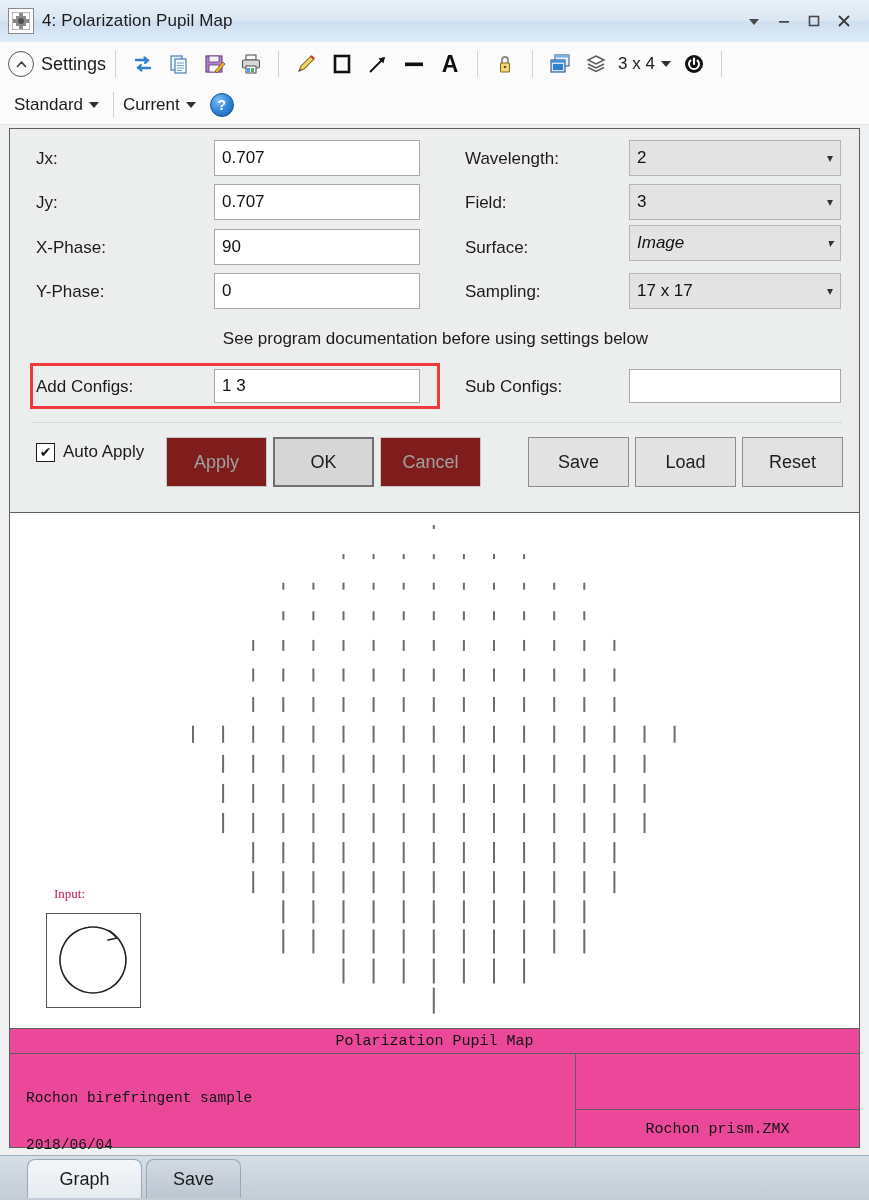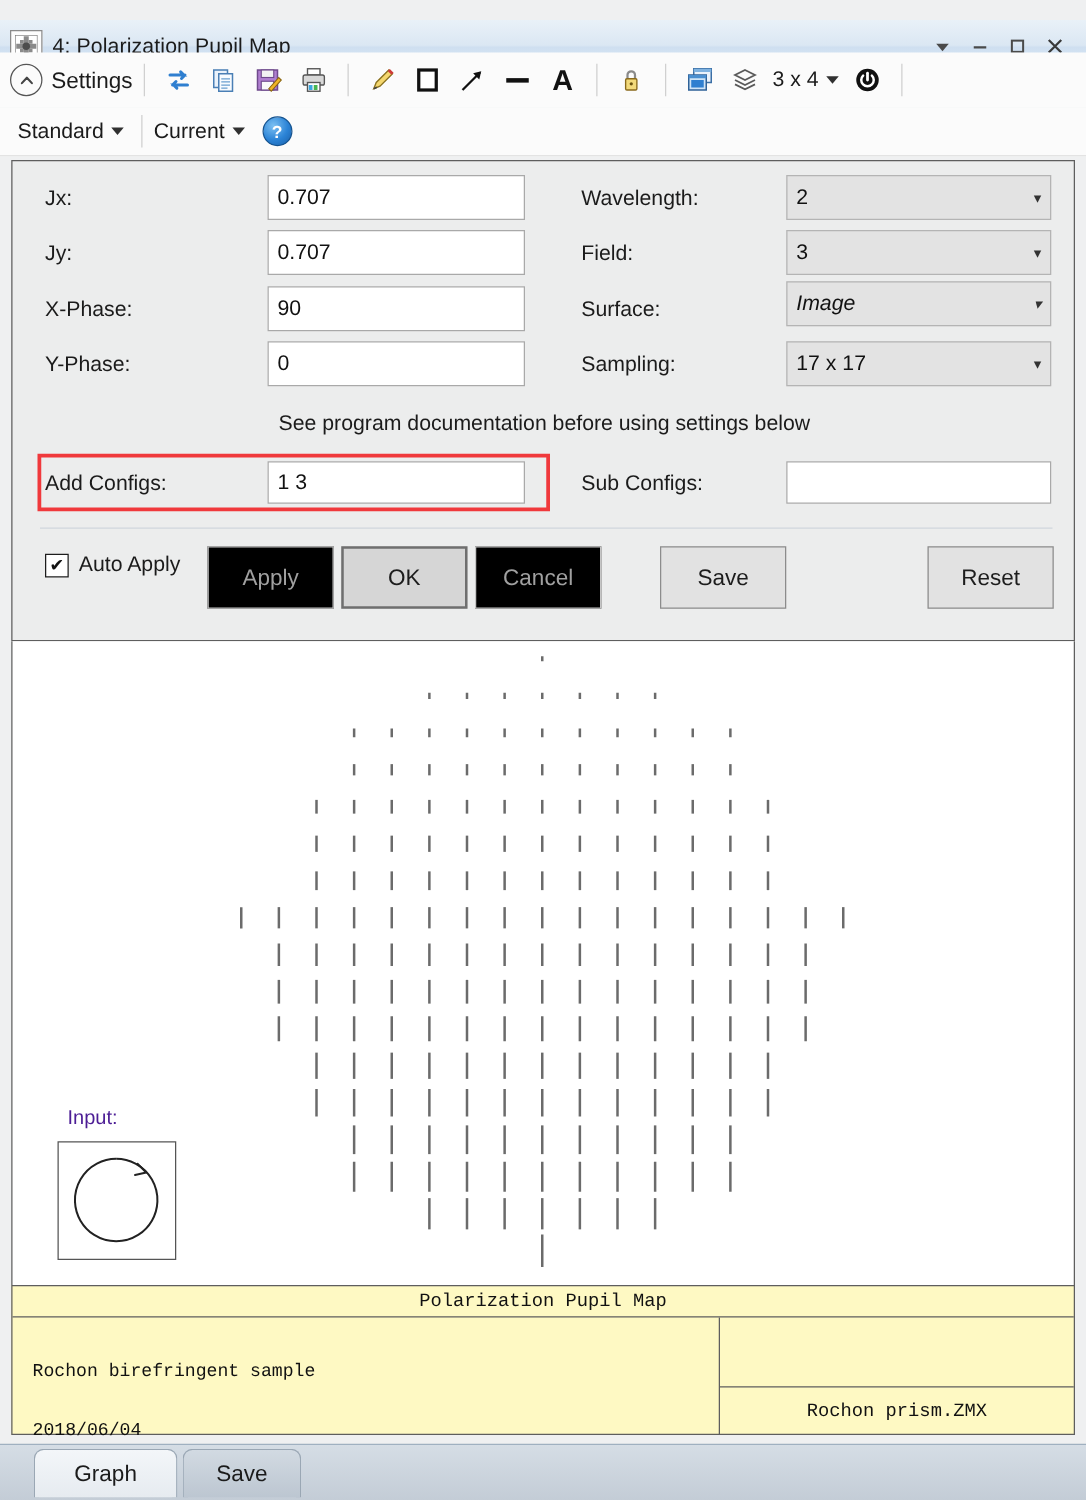--- a/index.html
+++ b/index.html
@@ -9,21 +9,21 @@
     background:#f0f0f0;
     -webkit-font-smoothing:antialiased;
   }
   #app{position:relative;width:869px;height:1200px;background:#eff0f1;}
 
   
   .titlebar{
     position:absolute;left:0;top:0;width:869px;height:42px;
     background:linear-gradient(to bottom,#e9f1f8 0%,#dbe7f3 48%,#cfdff0 52%,#dcebf8 100%);
     border-bottom:1px solid #b6cade;
-    display:flex;align-items:center;margin-top:16px;
+    display:flex;align-items:center;
   }
   .win-icon{
     width:24px;height:24px;margin-left:8px;margin-right:8px;
     border:1px solid #8b8b8b;background:#fdfdfd;
     display:flex;align-items:center;justify-content:center;flex:none;
   }
   .title-text{font-size:17px;color:#1b1b1b;letter-spacing:.1px;}
   .tb-spacer{flex:1;}
   .tb-btn{
     width:30px;height:30px;display:flex;align-items:center;justify-content:center;
@@ -90,47 +90,47 @@
     border:3px solid #f0393c;box-sizing:border-box;
   }
   .divider{
     position:absolute;left:22px;top:427px;width:810px;height:1px;background:#cfd6dd;
   }
   .btn{
     box-sizing:border-box;border:1px solid #8c8c8c;background:#e2e2e2;
     font-size:18px;color:#1d1d1d;display:flex;align-items:center;justify-content:center;
     cursor:default;
   }
-  .btn.disabled{color:#a0a0a0;background:#000000;border-color:#c6c6c6;}
+  .btn.disabled{color:#a0a0a0;background:#7f1d1d;border-color:#c6c6c6;}
   .btn.primary{background:#d6d6d6;border:2px solid #6f6f6f;}
   .chk{
     width:19px;height:19px;box-sizing:border-box;border:1.6px solid #1d1d1d;background:#fff;
     display:flex;align-items:center;justify-content:center;flex:none;
   }
 
   
   .graph{
     position:absolute;left:9px;top:513px;width:851px;height:515px;
     background:#fff;border-left:1px solid #5e5e5e;border-right:1px solid #5e5e5e;
     box-sizing:border-box;overflow:hidden;
   }
   .graph svg{display:block;}
   .legend-label{
-    position:absolute;left:54px;top:886px;font-family:Liberation Sans, sans-serif;
-    font-size:16px;color:#4c1d95;
+    position:absolute;left:54px;top:886px;font-family:Liberation Serif, serif;
+    font-size:13px;color:#be185d;
   }
   .legend-box{
     position:absolute;left:46px;top:913px;width:95px;height:95px;
     border:1.5px solid #555;background:#fff;box-sizing:border-box;
   }
 
   
   .footer{
     position:absolute;left:9px;top:1028px;width:851px;height:120px;
-    border:1px solid #5e5e5e;box-sizing:border-box;background:#fef9c3;
+    border:1px solid #5e5e5e;box-sizing:border-box;background:#ec4899;
   }
   .foot-title{
     height:24px;border-bottom:1px solid #5e5e5e;display:flex;align-items:center;
     justify-content:center;font-family:"Liberation Mono",monospace;font-size:15px;color:#111;
   }
   .foot-body{display:flex;height:94px;}
   .foot-left{
     width:566px;box-sizing:border-box;border-right:1px solid #5e5e5e;
     padding:5px 0 0 16px;font-family:"Liberation Mono",monospace;font-size:14.5px;
     line-height:15.8px;color:#111;white-space:pre;
@@ -407,20 +407,21 @@
       <div class="chk">
         <span style="font-size:14px;color:#111;line-height:1;">✔</span>
       </div>
       <span class="lbl" style="margin-left:8px;">Auto Apply</span>
     </div>
 
     <div class="btn disabled" style="position:absolute;left:156px;top:308px;width:101px;height:50px;">Apply</div>
     <div class="btn primary" style="position:absolute;left:263px;top:308px;width:101px;height:50px;">OK</div>
     <div class="btn disabled" style="position:absolute;left:370px;top:308px;width:101px;height:50px;">Cancel</div>
     <div class="btn" style="position:absolute;left:518px;top:308px;width:101px;height:50px;">Save</div>
+    <div class="btn" style="position:absolute;left:625px;top:308px;width:101px;height:50px;">Load</div>
     <div class="btn" style="position:absolute;left:732px;top:308px;width:101px;height:50px;">Reset</div>
   </div>
 
   <div class="graph">
     <svg id="pupil-svg" width="849" height="513" viewBox="0 0 849 513">
         <line x1="423.80" x2="423.80" y1="12.00" y2="16.00" stroke="#6b6b6b" stroke-width="2"></line>
         <line x1="333.50" x2="333.50" y1="41.10" y2="46.10" stroke="#6b6b6b" stroke-width="2"></line>
         <line x1="363.60" x2="363.60" y1="41.10" y2="46.10" stroke="#6b6b6b" stroke-width="2"></line>
         <line x1="393.70" x2="393.70" y1="41.10" y2="46.10" stroke="#6b6b6b" stroke-width="2"></line>
         <line x1="423.80" x2="423.80" y1="41.10" y2="46.10" stroke="#6b6b6b" stroke-width="2"></line>

